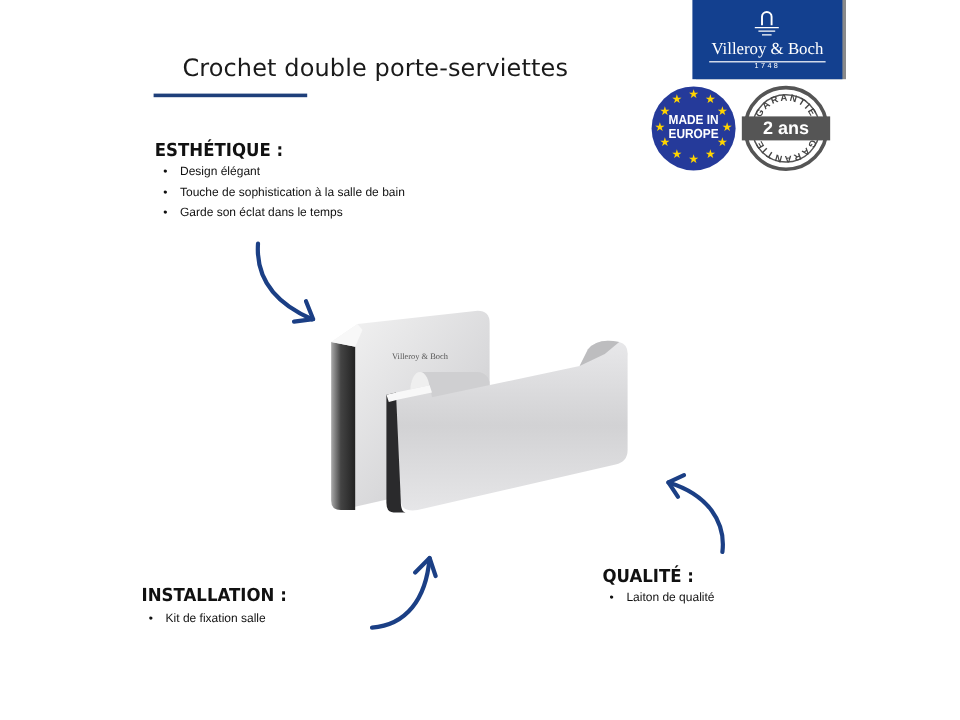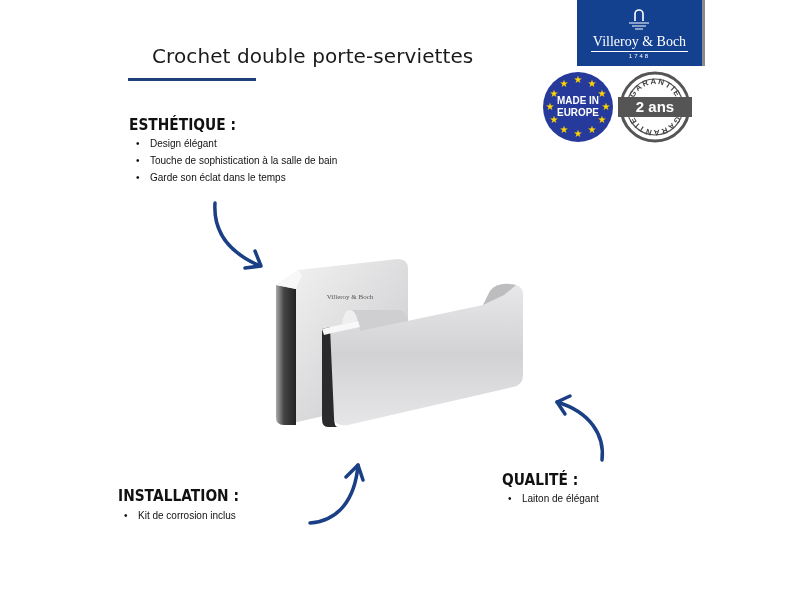--- a/index.html
+++ b/index.html
@@ -83,26 +83,26 @@
 
 <div class="section-h" style="left:129px;top:116px">ESTHÉTIQUE :</div>
 <ul class="bullets" style="left:136px;top:135px;width:320px">
   <li>Design élégant</li>
   <li>Touche de sophistication à la salle de bain</li>
   <li>Garde son éclat dans le temps</li>
 </ul>
 
 <div class="section-h" style="left:118px;top:487px">INSTALLATION :</div>
 <ul class="bullets" style="left:124px;top:507px;width:210px">
-  <li>Kit de corrosion inclus</li>
+  <li>Kit de fixation salle</li>
 </ul>
 
 <div class="section-h" style="left:502px;top:471px">QUALITÉ :</div>
 <ul class="bullets" style="left:508px;top:490px;width:220px">
-  <li>Laiton de élégant</li>
+  <li>Laiton de qualité</li>
 </ul>
 
 <svg class="arrow" style="left:205px;top:198px" width="65" height="75" viewBox="0 0 65 75">
   <path d="M10 5 C8 35 25 55 55 68" fill="none" stroke="#1b3f85" stroke-width="3.5" stroke-linecap="round"></path>
   <path d="M40 70 L56 68 L50 53" fill="none" stroke="#1b3f85" stroke-width="3.5" stroke-linecap="round" stroke-linejoin="round"></path>
 </svg>
 <svg class="arrow" style="left:545px;top:390px" width="65" height="75" viewBox="0 0 65 75">
   <path d="M57 70 C60 45 45 22 12 12" fill="none" stroke="#1b3f85" stroke-width="3.5" stroke-linecap="round"></path>
   <path d="M25 6 L12 12 L20 24" fill="none" stroke="#1b3f85" stroke-width="3.5" stroke-linecap="round" stroke-linejoin="round"></path>
 </svg>

